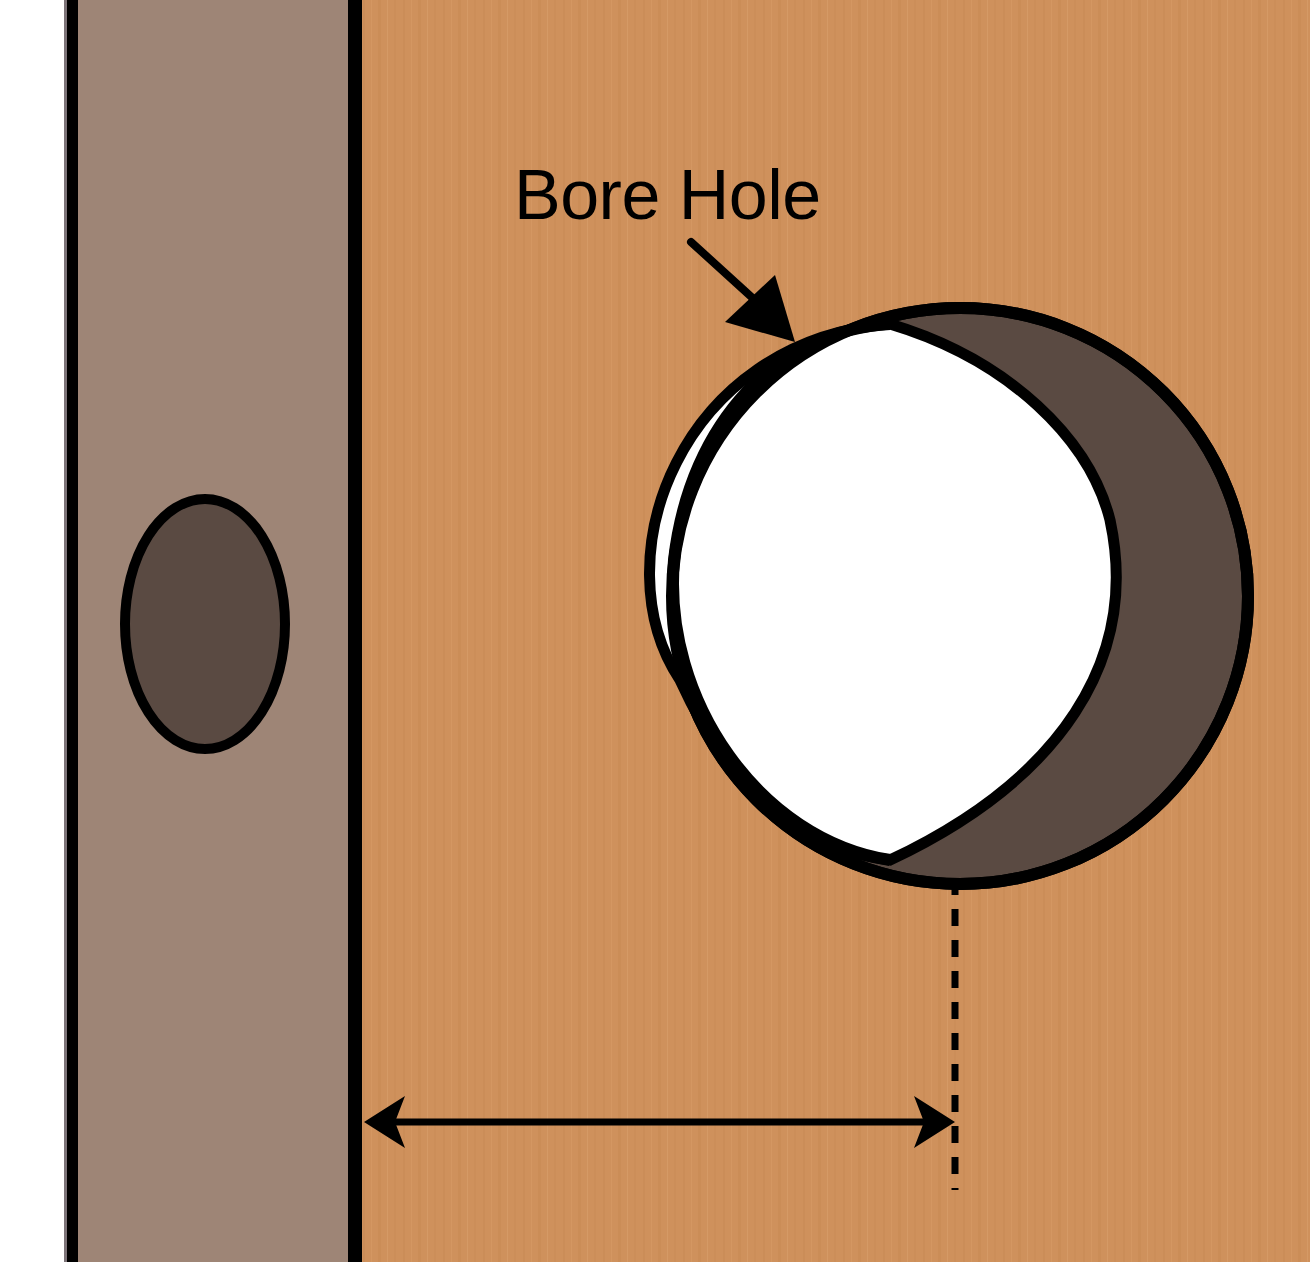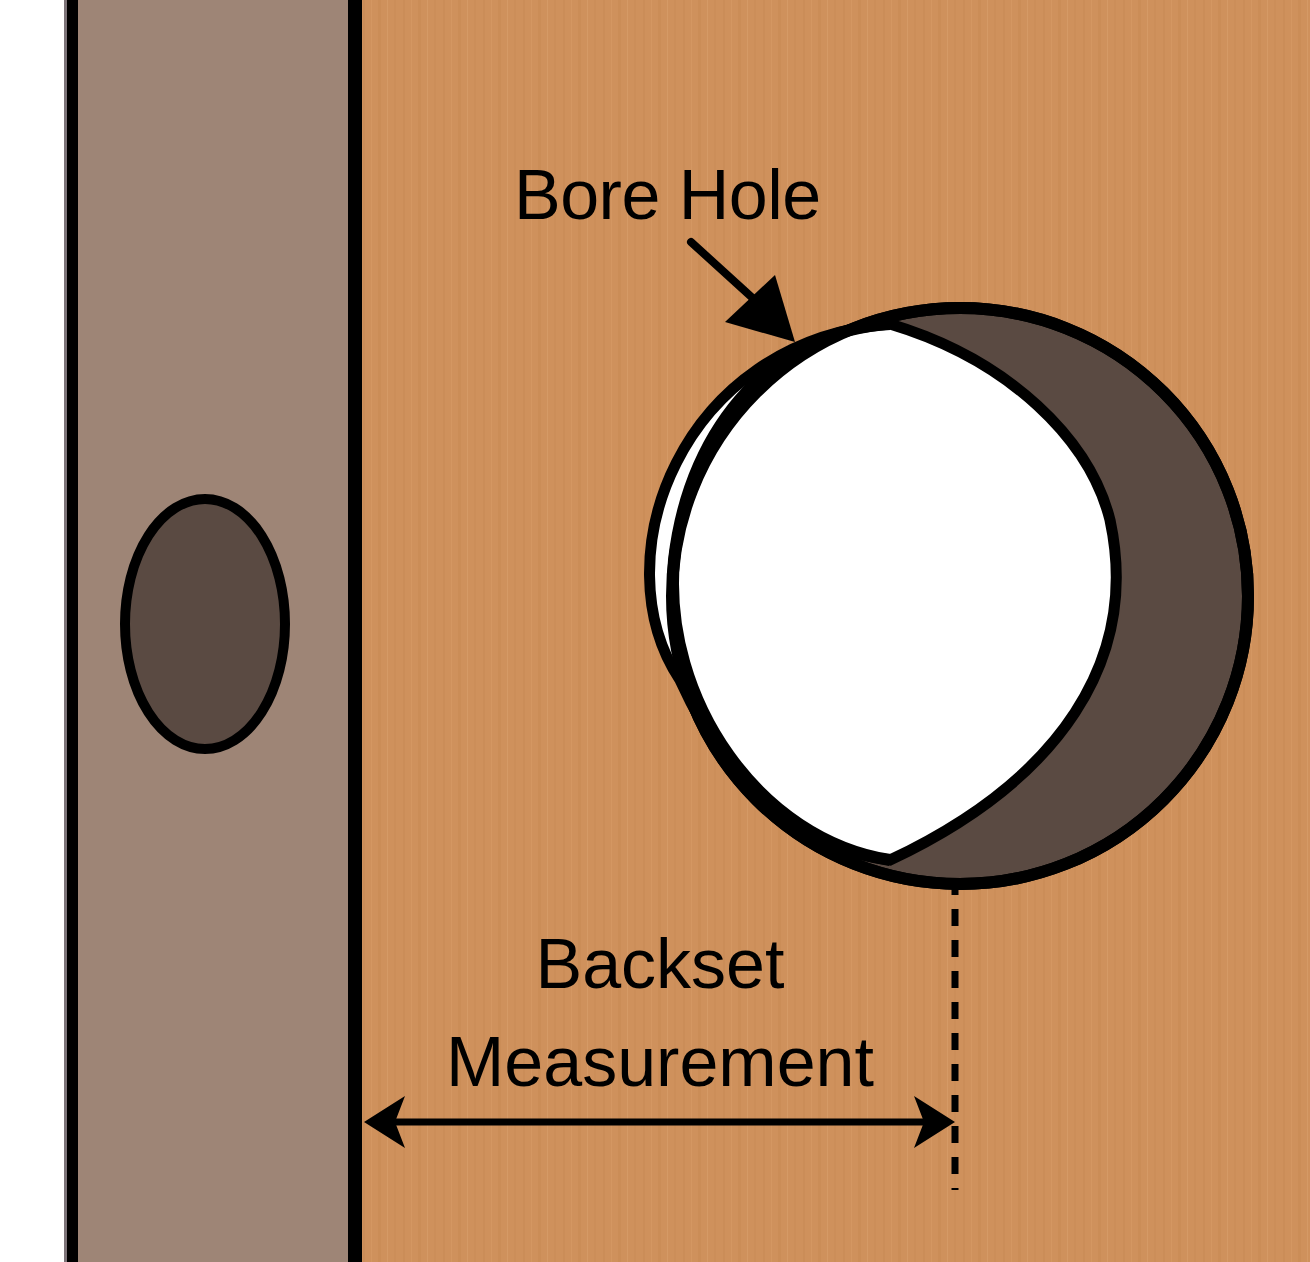--- a/index.html
+++ b/index.html
@@ -61,17 +61,13 @@
     <line x1="955" y1="878" x2="955" y2="1190" stroke="#000" stroke-width="7" stroke-dasharray="17 14"></line>
 
     <g>
       <line x1="395" y1="1122" x2="925" y2="1122" stroke="#000" stroke-width="7"></line>
       <polygon points="364,1122 405,1096 395,1122 405,1148" fill="#000"></polygon>
       <polygon points="955,1122 914,1096 924,1122 914,1148" fill="#000"></polygon>
     </g>
   </svg>
 
   <div class="label bore-label">Bore Hole</div>
-  <div class="label backset-label">
-    <div>Backset</div>
-    <div>Measurement</div>
-  </div>
 </div>
 
 </body></html>

